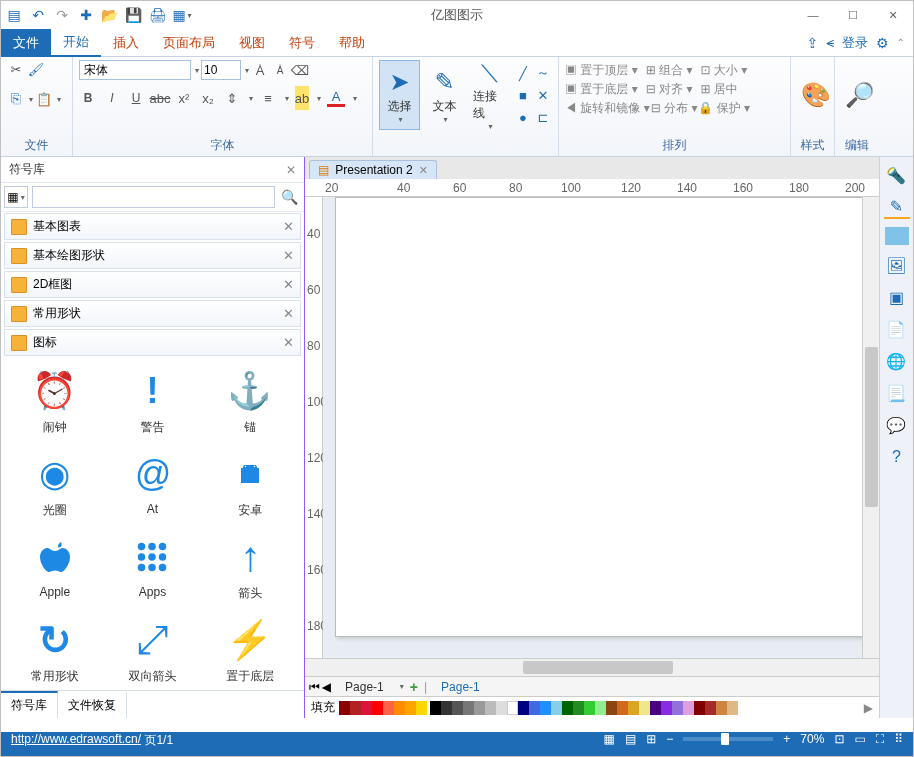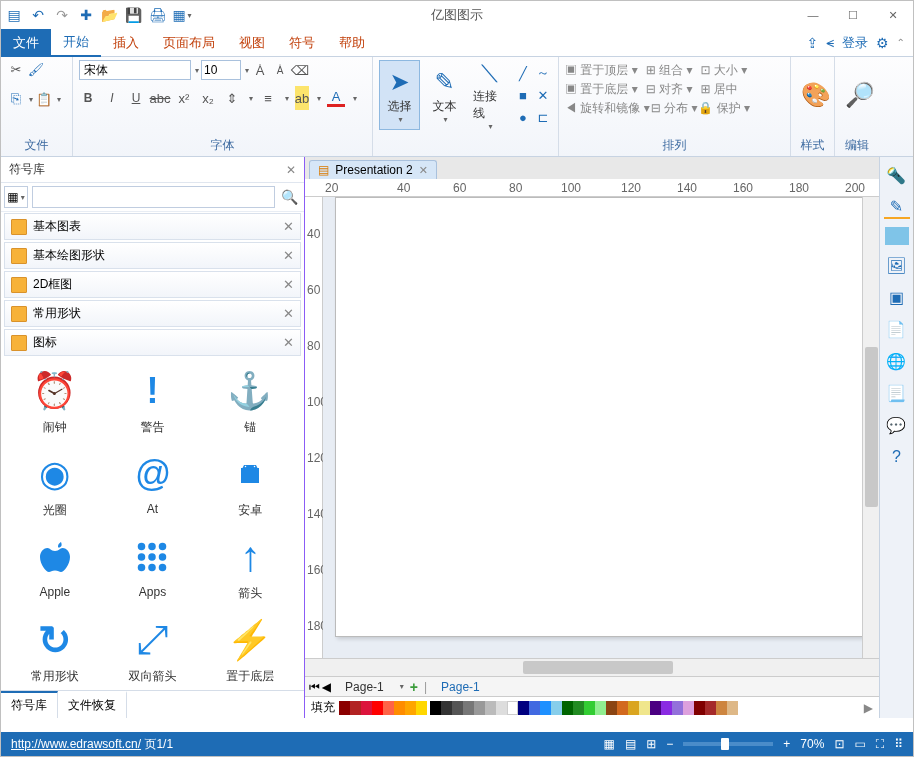--- a/index.html
+++ b/index.html
@@ -65,21 +65,21 @@
 .hscroll{flex:1;position:relative}
 .hscroll .thumb{position:absolute;left:200px;top:2px;height:13px;width:150px;background:#c8c8c8;border-radius:2px}
 .page-tabs{height:20px;display:flex;align-items:center;background:#f5f5f5;border-top:1px solid #ccc;padding-left:4px;gap:6px;font-size:12px}
 .page-tabs .nav{display:flex;gap:2px}
 .page-tabs .pt{padding:1px 8px;color:#333}
 .page-tabs .plus{color:#3a9c3a;font-weight:bold;font-size:14px}
 .palette{height:22px;display:flex;align-items:center;padding:0 6px;gap:4px;border-top:1px solid #ccc;background:#fff}
 .palette .sw{width:11px;height:14px;display:inline-block}
 .rside{width:34px;background:#eef2f8;border-left:1px solid #c7d3e2;display:flex;flex-direction:column;align-items:center;padding-top:6px;gap:8px}
 .rside div{width:26px;height:24px;display:flex;align-items:center;justify-content:center;font-size:16px;color:#1e6cb5}
-.statusbar{height:24px;background:#1e6cb5;color:#fff;display:flex;align-items:center;padding:0 10px;font-size:12px;position:absolute;bottom:0;left:0;right:0}
+.statusbar{height:24px;background:#1e6cb5;color:#fff;display:flex;align-items:flex-start;padding:0 10px;font-size:12px;position:absolute;bottom:0;left:0;right:0}
 .statusbar a{color:#fff;text-decoration:underline}
 .statusbar .right{margin-left:auto;display:flex;align-items:center;gap:10px}
 .slider{width:90px;height:4px;background:#4a8cc9;position:relative}
 .slider .knob{position:absolute;left:38px;top:-4px;width:8px;height:12px;background:#fff;border-radius:1px}
 svg{display:block}
 </style>
 </head>
 <body>
 
 <div class="titlebar">

